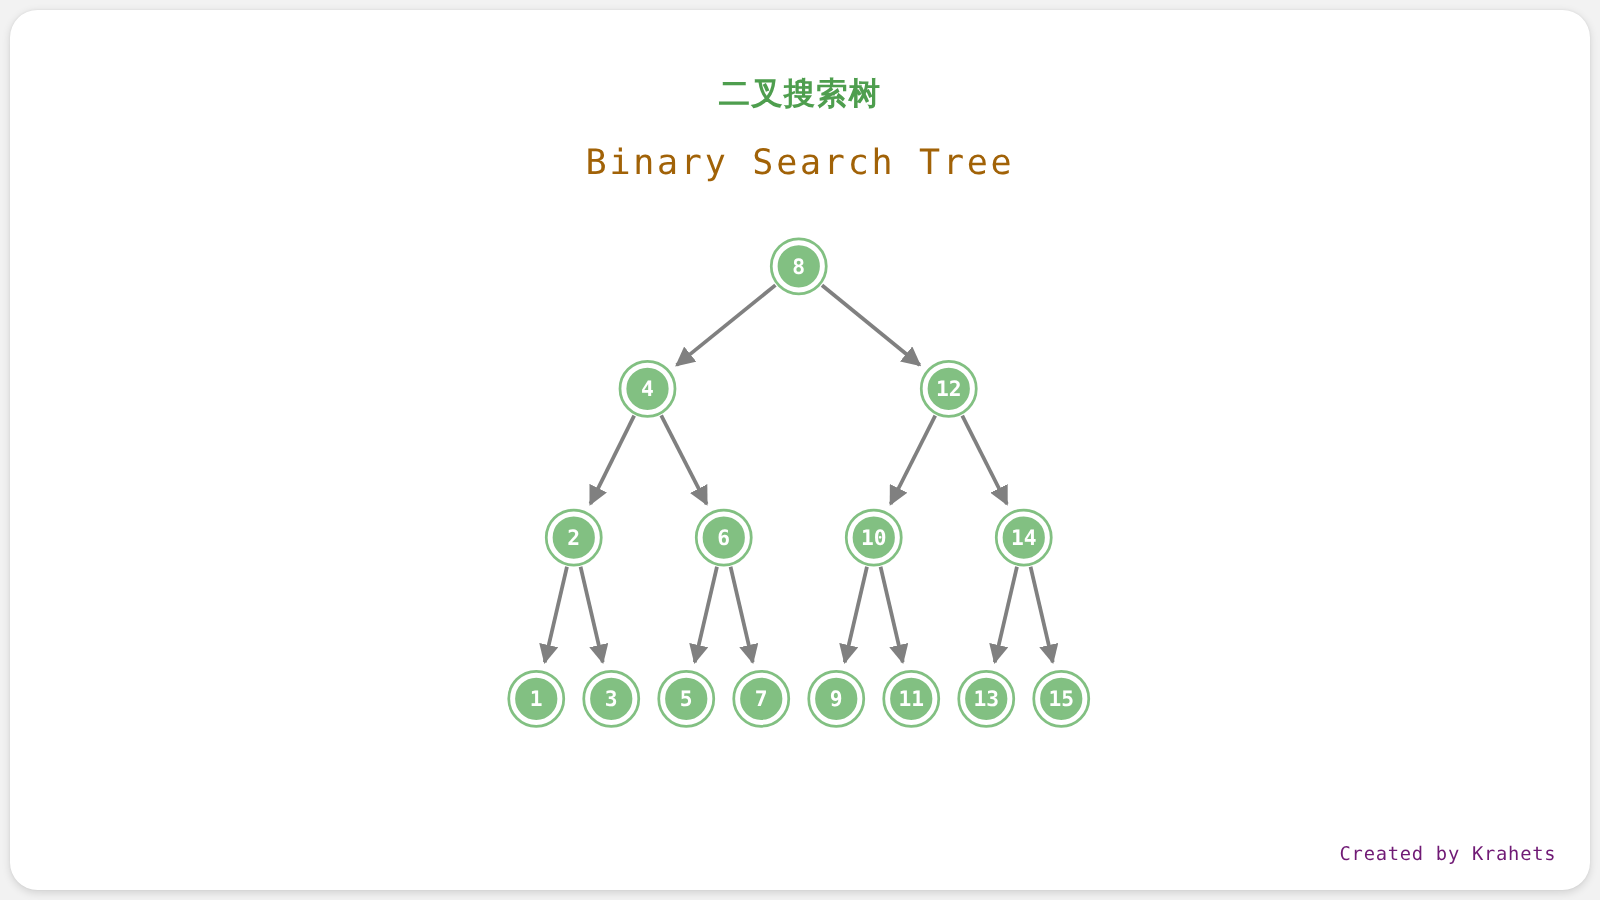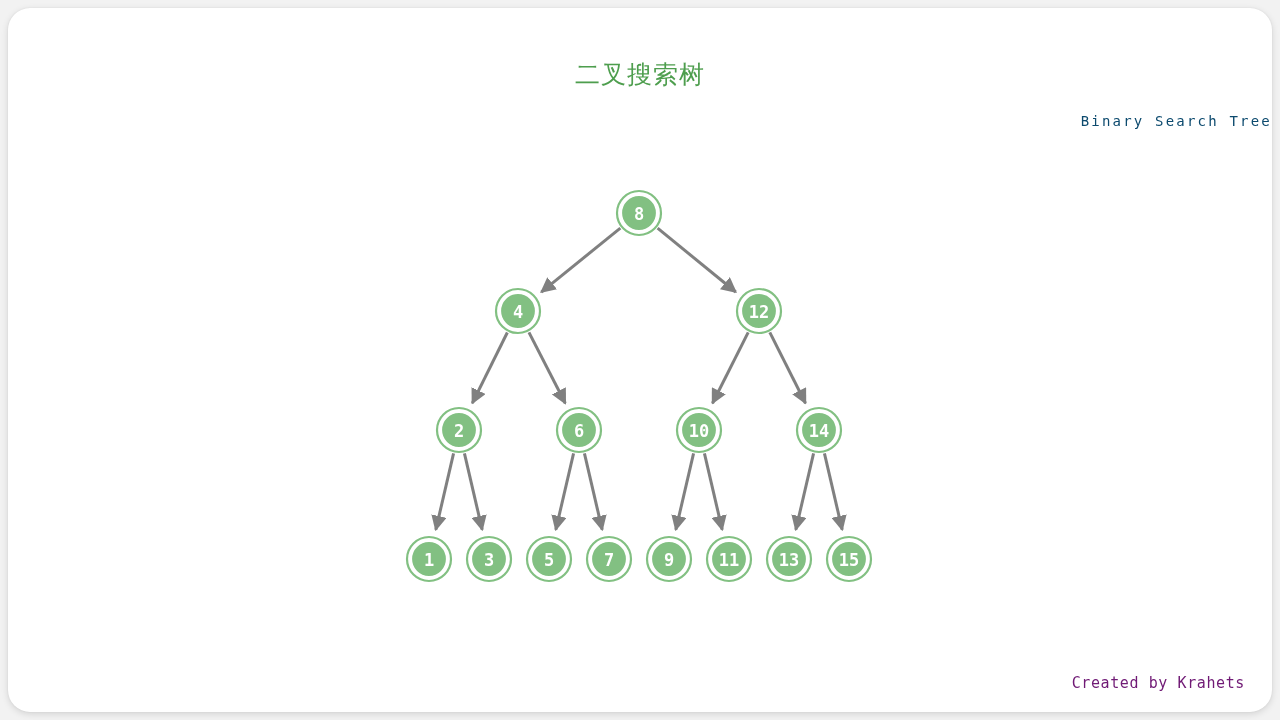--- a/index.html
+++ b/index.html
@@ -33,35 +33,35 @@
   }
 
   .title-cn {
     position: absolute;
     left: 0;
     top: 50px;
     width: 1264px;
     text-align: center;
     color: #4e9e4e;
     font-family: "DejaVu Sans", sans-serif;
-    font-weight: normal;
+    font-weight: bold;
     font-size: 25px;
     letter-spacing: 1px;
     white-space: nowrap;
   }
 
   .title-en {
     position: absolute;
     left: 0;
     top: 105px;
     width: 1264px;
-    text-align: right;
-    color: #0c4a6e;
-    font-family: "DejaVu Sans Mono", monospace;
-    font-size: 14px;
+    text-align: center;
+    color: #a16207;
+    font-family: "DejaVu Sans Mono", monospace;
+    font-size: 28px;
     letter-spacing: 2.2px;
     white-space: nowrap;
   }
 
   .credit {
     position: absolute;
     right: 27px;
     bottom: 20px;
     color: #701a75;
     font-family: "DejaVu Sans Mono", monospace;

